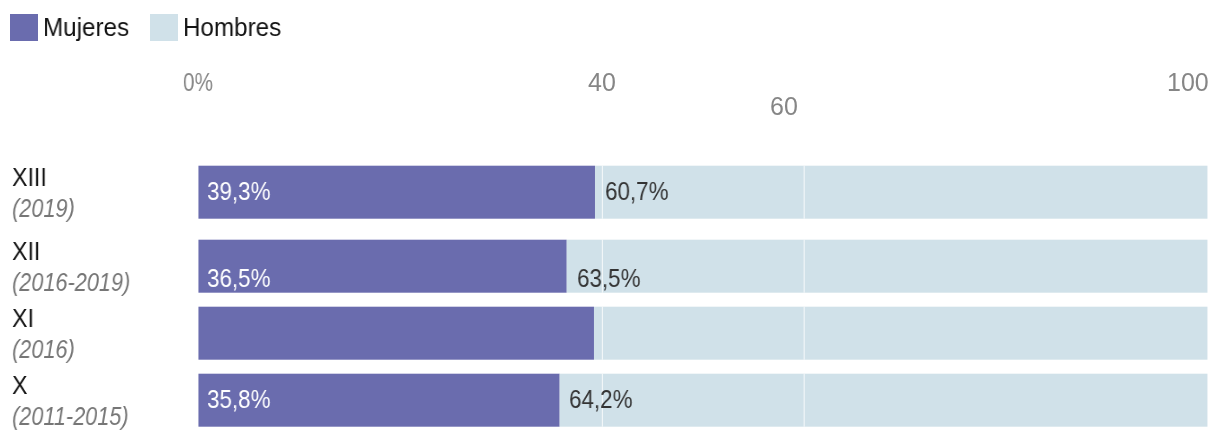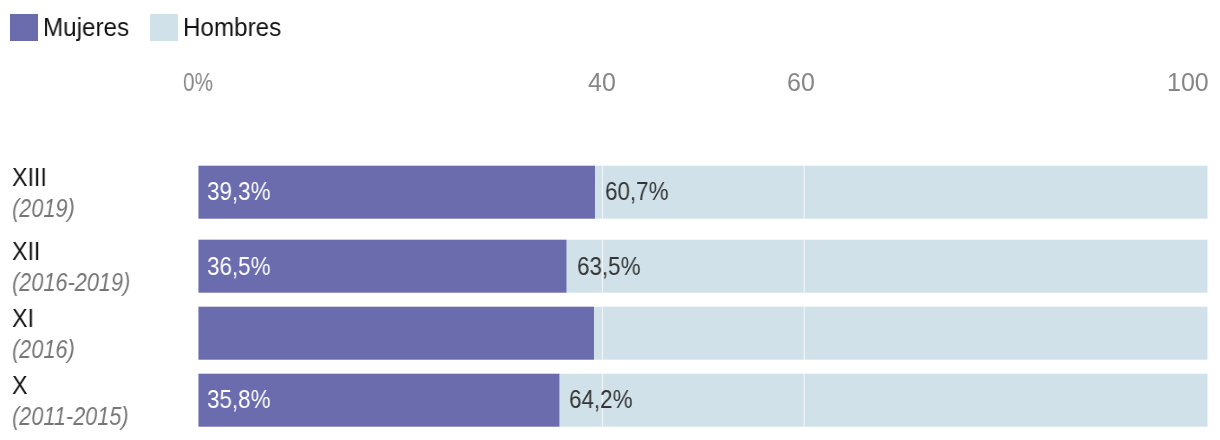--- a/index.html
+++ b/index.html
@@ -154,21 +154,21 @@
     </div>
     <div class="legend-item i1">
       <span class="legend-swatch" style="background: rgb(208, 225, 233);"></span>
       <span class="legend-label">Hombres</span>
     </div>
   </div>
 
   <div class="axis">
     <div class="tick pct" style="left: 183.452px;">0%</div>
     <div class="tick" style="left: 588.144px;">40</div>
-    <div class="tick" style="left: 787px;">60</div>
+    <div class="tick" style="left: 770px; margin-top: 24px;">60</div>
     <div class="tick" style="left: 1167.23px;">100</div>
   </div>
 
   <div class="rows">
 
 
     <div class="row" style="top: 163px; height: 59px;">
       <div class="row-label" style="top: 2.7px;">
         <div class="main">XIII</div>
         <div class="sub">(2019)</div>
@@ -189,21 +189,21 @@
       <div class="row-label" style="top: 2.7px;">
         <div class="main">XII</div>
         <div class="sub">(2016-2019)</div>
       </div>
       <svg class="bar" width="1015" height="59" style="left: 196px;">
         <rect class="seg s0" x="2.4499999999999886" y="2.6999999999999886" width="368.28499999999997" height="53" fill="#6a6cae"></rect>
         <rect class="seg s1" x="370.73499999999996" y="2.6999999999999886" width="640.715" height="53" fill="#d0e1e9"></rect>
         <line class="grid g0" x1="406.35" x2="406.35" y1="2.6999999999999886" y2="55.69999999999999" stroke="#ffffff" stroke-width="0.82"></line>
         <line class="grid g1" x1="608.1499999999999" x2="608.1499999999999" y1="2.6999999999999886" y2="55.69999999999999" stroke="#ffffff" stroke-width="0.82"></line>
       </svg>
-      <div class="label-layer" style="left: 198.45px; top: 3px; width: 1009px; height: 53px; text-align: center;">
+      <div class="label-layer" style="left: 198.45px; top: 15px; width: 1009px; height: 53px; text-align: center;">
         <div class="seg-label s0" style="left: 8.4px;">36,5%</div>
         <div class="seg-label s1" style="left: 378.085px;">63,5%</div>
       </div>
     </div>
 
     <div class="row" style="top: 304px; height: 59px; padding-left: 43px;">
       <div class="row-label" style="top: 2.7px;">
         <div class="main">XI</div>
         <div class="sub">(2016)</div>
       </div>

